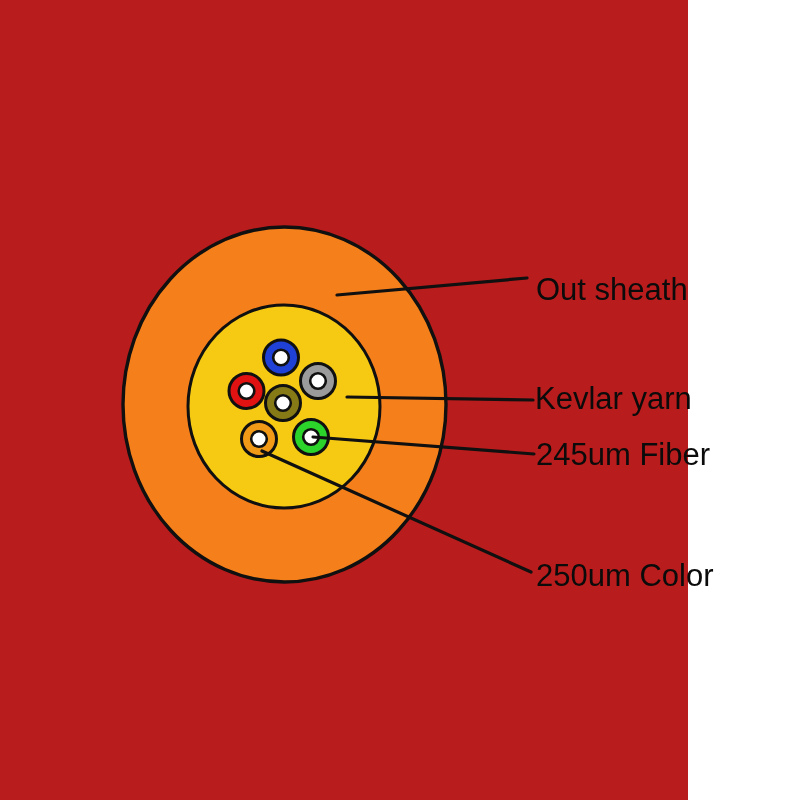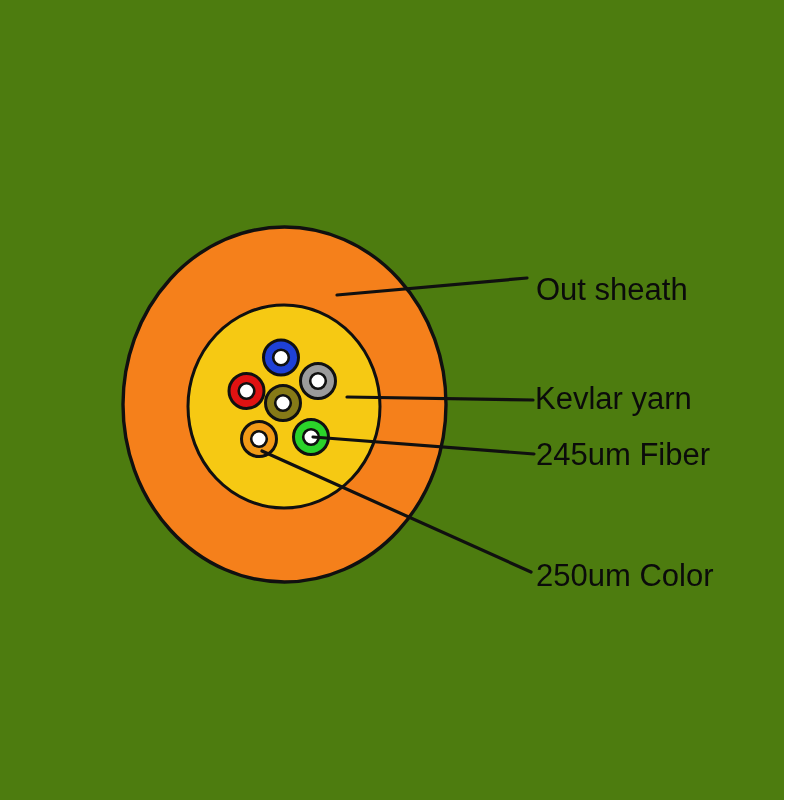--- a/index.html
+++ b/index.html
@@ -6,23 +6,23 @@
     margin: 0;
     padding: 0;
     background: #ffffff;
     width: 800px;
     height: 800px;
     overflow: hidden;
     font-family: "Liberation Sans", sans-serif;
   }
   .stage {
     position: relative;
-    width: 784px;
+    width: 688px;
     height: 800px;
-    background: #4d7c0f;
+    background: #b91c1c;
   }
   svg {
     display: block;
   }
   svg text {
     font-family: "Liberation Sans", sans-serif;
   }
 </style>
 </head>
 <body>

